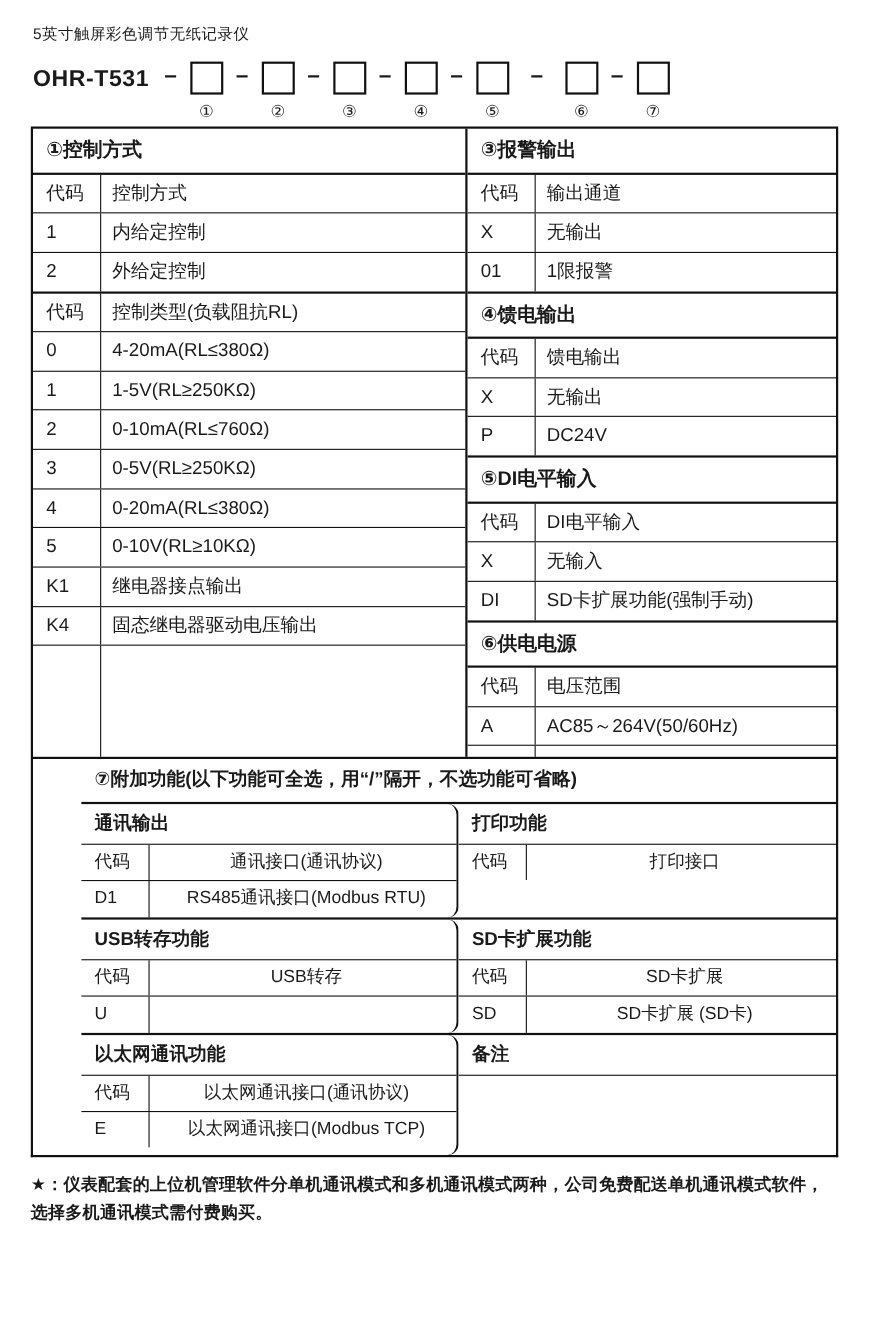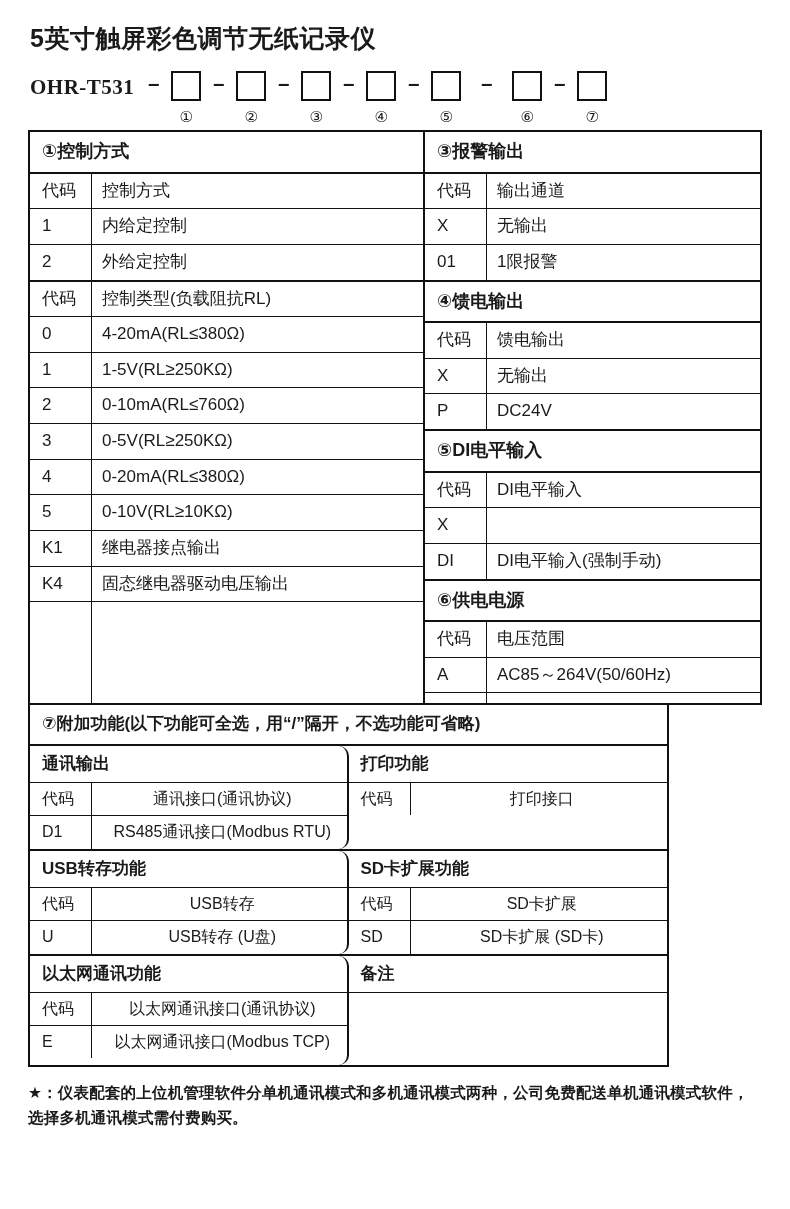--- a/index.html
+++ b/index.html
@@ -15,37 +15,37 @@
     -webkit-font-smoothing: antialiased;
   }
   .page {
     position: relative;
     width: 790px;
     height: 1209px;
     box-sizing: border-box;
     padding: 22px 28px 10px 28px;
   }
   .doc-title {
-    font-size: 25px;
-    font-weight: bold;
+    font-size: 14px;
+    font-weight: normal;
     letter-spacing: 0.5px;
     margin: 0 0 12px 2px;
   }
   
   .model-row {
     display: flex;
     align-items: flex-start;
     margin: 0 0 2px 2px;
   }
   .model-name {
     font-size: 21px;
     font-weight: bold;
     letter-spacing: 0.5px;
     padding-top: 8px;
-    font-family: Liberation Serif, serif;
+    font-family: Liberation Sans, sans-serif;
   }
   .slots {
     display: flex;
     align-items: flex-start;
     margin-left: 2px;
   }
   .slot-group {
     display: flex;
     flex-direction: column;
     align-items: center;
@@ -123,24 +123,25 @@
     box-sizing: border-box;
     font-size: 17px;
     line-height: 1.45;
     white-space: nowrap;
   }
   .thick-bottom { border-bottom: 2px solid #111; }
   .spacer { flex: 1; }
 
   
   .sec7 {
-    width: 641px;
+    width: 734px;
     border: 2px solid #111;
     border-top: none;
     box-sizing: border-box;
+    padding-left: 44px;
   }
   .sec7-head {
     font-size: 17px;
     font-weight: bold;
     padding: 9px 10px 9px 12px;
     border-bottom: 2px solid #111;
     line-height: 1.2;
   }
   .pair-row {
     display: flex;
@@ -334,24 +335,25 @@
         <div class="c2">DC24V</div>
       </div>
 
       <div class="sec-head">⑤DI电平输入</div>
       <div class="row hdr">
         <div class="c1">代码</div>
         <div class="c2">DI电平输入</div>
       </div>
       <div class="row">
         <div class="c1">X</div>
+        <div class="c2">无输入</div>
       </div>
       <div class="row thick-bottom">
         <div class="c1">DI</div>
-        <div class="c2">DI电平输入(强制手动)</div>
+        <div class="c2">SD卡扩展功能(强制手动)</div>
       </div>
 
       <div class="sec-head">⑥供电电源</div>
       <div class="row hdr">
         <div class="c1">代码</div>
         <div class="c2">电压范围</div>
       </div>
       <div class="row">
         <div class="c1">A</div>
         <div class="c2">AC85～264V(50/60Hz)</div>
@@ -390,21 +392,20 @@
 
     <div class="pair-row">
       <div class="pair-col left">
         <div class="sub-head">USB转存功能</div>
         <div class="sub-row">
           <div class="s1">代码</div>
           <div class="s2">USB转存</div>
         </div>
         <div class="sub-row">
           <div class="s1">U</div>
-          <div class="s2">USB转存 (U盘)</div>
         </div>
       </div>
       <div class="pair-col">
         <div class="sub-head">SD卡扩展功能</div>
         <div class="sub-row">
           <div class="s1">代码</div>
           <div class="s2">SD卡扩展</div>
         </div>
         <div class="sub-row">
           <div class="s1">SD</div>

